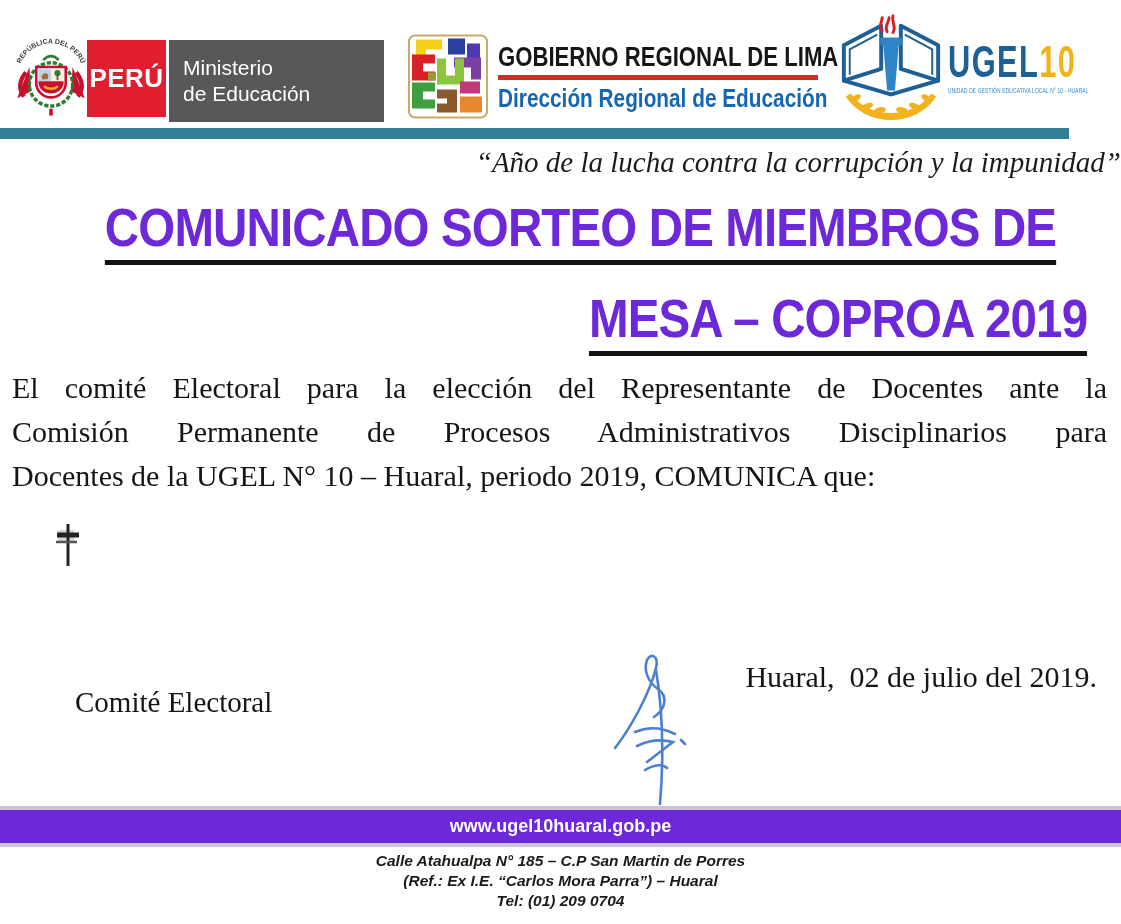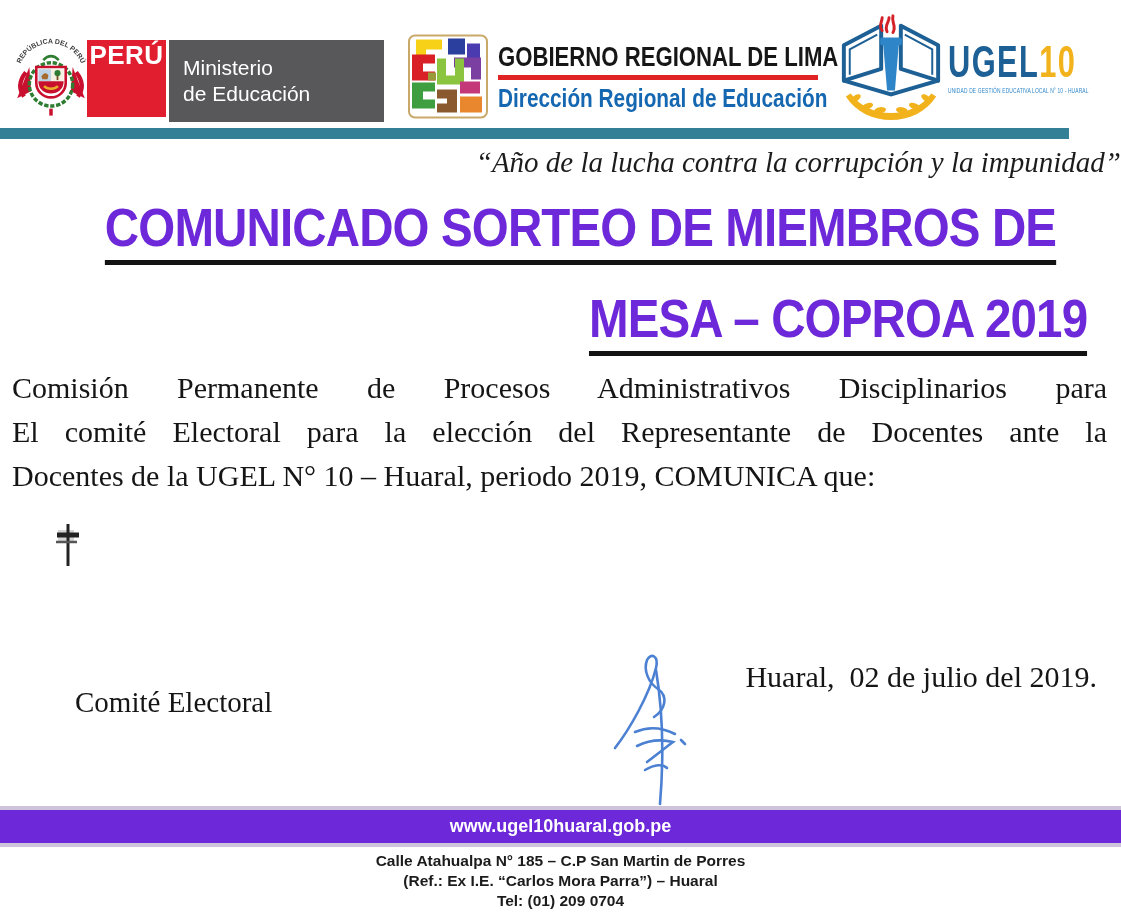--- a/index.html
+++ b/index.html
@@ -3,21 +3,21 @@
 <meta charset="utf-8">
 <style>
   html,body{margin:0;padding:0;background:#e8e8e8;}
   .page{
     position:relative;width:1121px;height:924px;background:#ffffff;
     font-family:"Liberation Serif",serif;color:#151515;overflow:hidden;margin:0 auto;
   }
   
   .coat{position:absolute;left:12px;top:24px;width:78px;height:100px;}
   .peru-box{position:absolute;left:87px;top:40px;width:79px;height:77px;background:#e01e2f;
-    display:flex;align-items:flex-start;justify-content:center;}
+    display:flex;align-items:center;justify-content:center;}
   .peru-box .lbl{color:#fff;font-family:"Liberation Sans",sans-serif;font-weight:bold;font-size:26px;letter-spacing:.5px;}
   .min-box{position:absolute;left:169px;top:40px;width:215px;height:82px;background:#58585a;
     color:#fff;font-family:"Liberation Sans",sans-serif;font-size:21px;line-height:26px;
     display:flex;flex-direction:column;justify-content:center;padding-left:14px;box-sizing:border-box;}
   .grl-logo{position:absolute;left:408px;top:33px;width:80px;height:87px;}
   .grl-text{position:absolute;left:498px;top:42px;width:340px;}
   .grl-title{font-family:"Liberation Sans",sans-serif;font-weight:bold;font-size:27px;color:#161616;
     transform:scaleX(.82);transform-origin:left;white-space:nowrap;line-height:30px;}
   .grl-underline{height:5px;background:#e02424;width:320px;margin-top:3px;}
   .grl-sub{font-family:"Liberation Sans",sans-serif;font-weight:bold;font-size:26px;color:#1467b0;
@@ -49,21 +49,21 @@
   
   .signoff-left{position:absolute;left:75px;top:686px;font-size:29px;}
   .signoff-right{position:absolute;right:24px;top:660px;font-size:30px;white-space:pre;}
   .signature{position:absolute;left:603px;top:646px;width:95px;height:162px;}
   
   .footer{position:absolute;left:0;top:806px;width:100%;}
   .lav{height:4px;background:#cdc3da;}
   .purple-bar{height:33px;background:#6d28d9;display:flex;align-items:center;justify-content:center;}
   .purple-bar .site{color:#ffffff;font-family:"Liberation Sans",sans-serif;font-weight:bold;font-size:18px;}
   .addr{text-align:center;font-family:"Liberation Sans",sans-serif;font-size:15.5px;font-weight:600;
-    color:#1b1b1b;line-height:20px;margin-top:4px;}
+    color:#1b1b1b;line-height:20px;margin-top:4px;font-style:italic;}
 </style>
 </head>
 <body>
 
 <div class="page">
 
   <div class="coat">
     <svg viewBox="0 0 90 104" width="78" height="100">
       <defs>
           <path id="arcp" d="M10,40 A38,38 0 0 1 80,40"></path>
@@ -151,22 +151,22 @@
   <div class="teal-bar"></div>
 
   <div class="motto">“Año de la lucha contra la corrupción y la impunidad”</div>
 
   <div class="title-block">
     <div><span class="title-line first">COMUNICADO SORTEO DE MIEMBROS DE</span></div>
     <div><span class="title-line">MESA – COPROA 2019</span></div>
   </div>
 
   <div class="body-par">
+    <div class="jl">El comité Electoral para la elección del Representante de Docentes ante la</div>
     <div class="jl">Comisión Permanente de Procesos Administrativos Disciplinarios para</div>
-    <div class="jl">El comité Electoral para la elección del Representante de Docentes ante la</div>
     <div class="ll">Docentes de la UGEL N° 10 – Huaral, periodo 2019, COMUNICA que:</div>
   </div>
 
   <div class="bullet-glyph">
     <svg viewBox="0 0 24 46" width="24" height="46">
       <rect x="2" y="8" width="16" height="12" fill="#888888" opacity=".35"></rect>
       <line x1="12" y1="2" x2="12" y2="44" stroke="#222222" stroke-width="3"></line>
       <line x1="1" y1="13" x2="23" y2="13" stroke="#222222" stroke-width="5"></line>
       <line x1="0" y1="20" x2="21" y2="20" stroke="#555555" stroke-width="2.5"></line>
     </svg>

